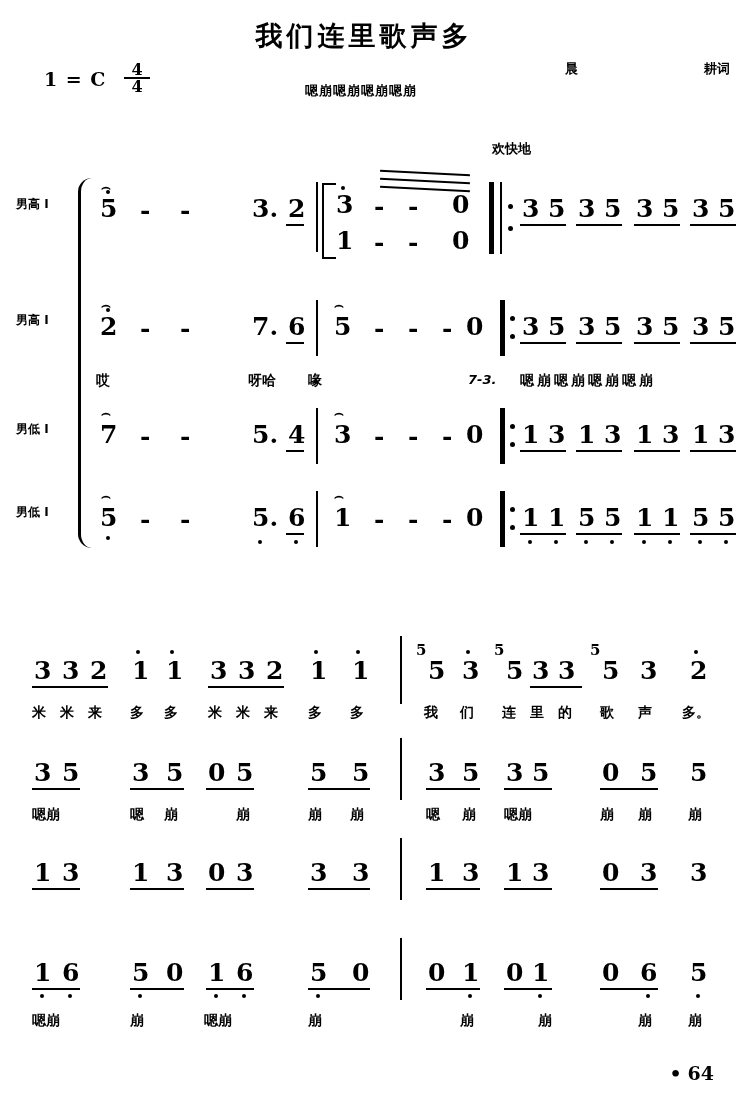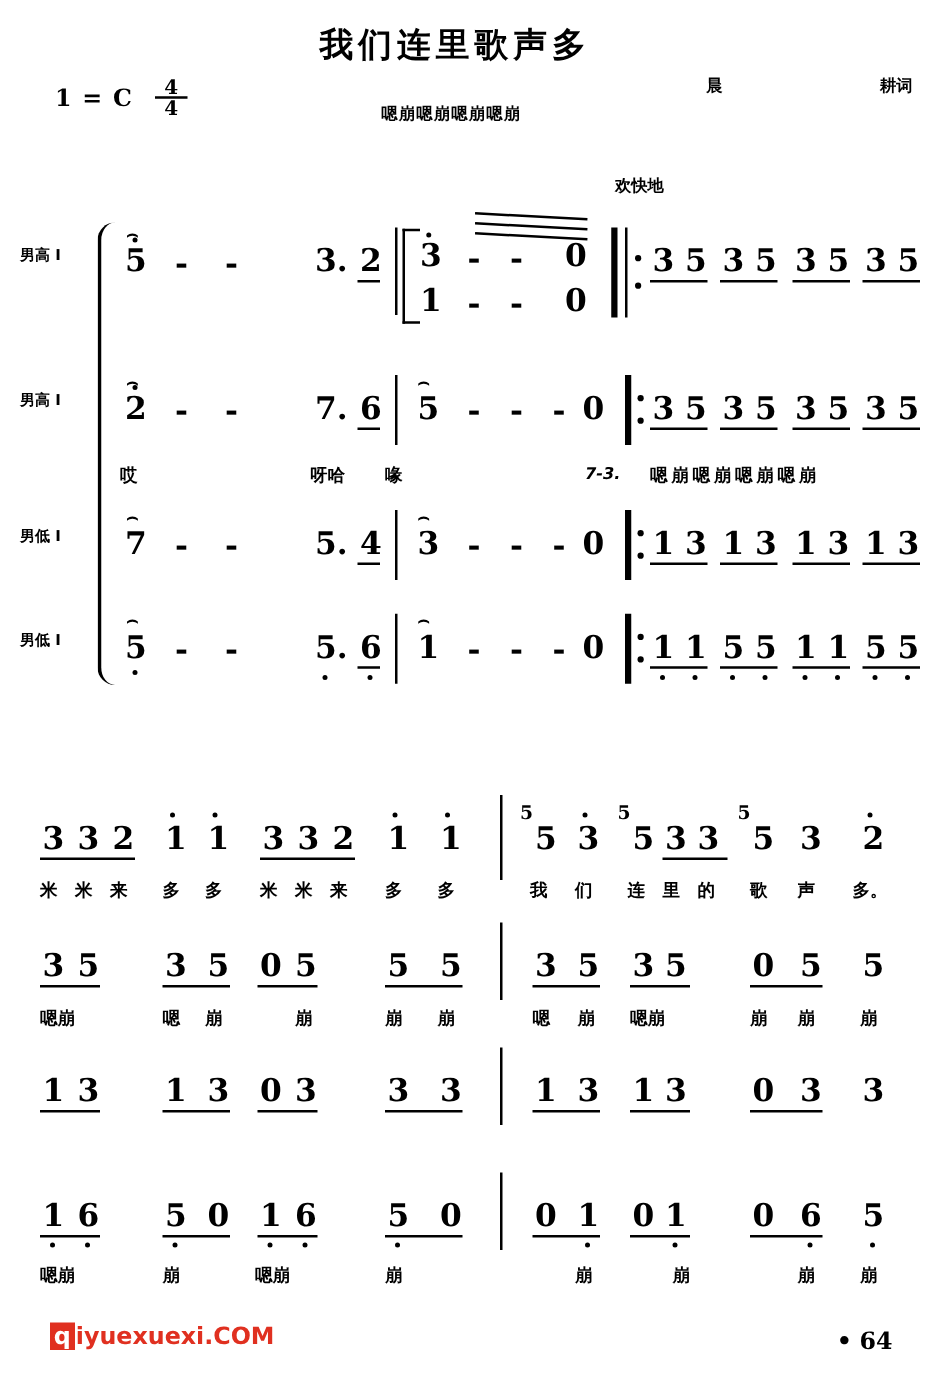--- a/index.html
+++ b/index.html
@@ -531,21 +531,18 @@
 
   <div class="lyr" style="top:1012px;left:32px;">嗯崩</div>
   <div class="lyr" style="top:1012px;left:130px;">崩</div>
   <div class="lyr" style="top:1012px;left:204px;">嗯崩</div>
   <div class="lyr" style="top:1012px;left:308px;">崩</div>
   <div class="lyr" style="top:1012px;left:460px;">崩</div>
   <div class="lyr" style="top:1012px;left:538px;">崩</div>
   <div class="lyr" style="top:1012px;left:638px;">崩</div>
   <div class="lyr" style="top:1012px;left:688px;">崩</div>
 
-  <div class="watermark">
-    <span class="qbox">q</span><span>iyuexuexi.COM</span>
-  </div>
 
   <div class="pageno">
     <span class="bullet">•</span><span>64</span>
   </div>
 
 </div>
 
 </body></html>

